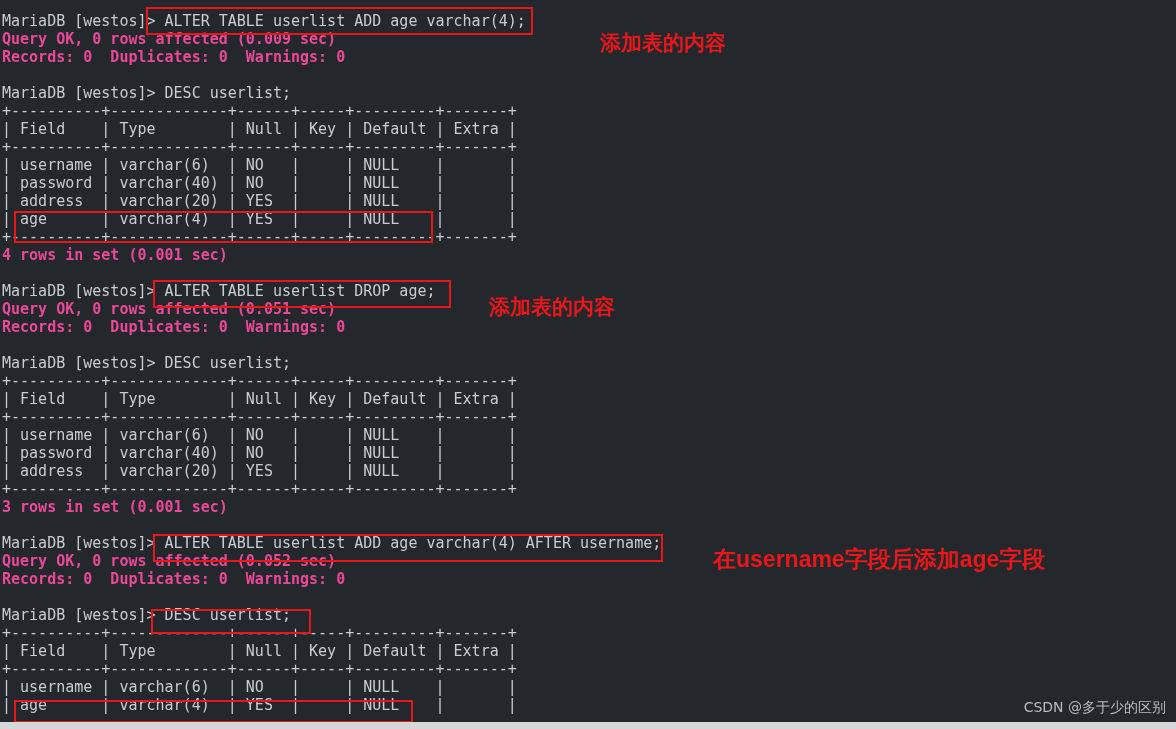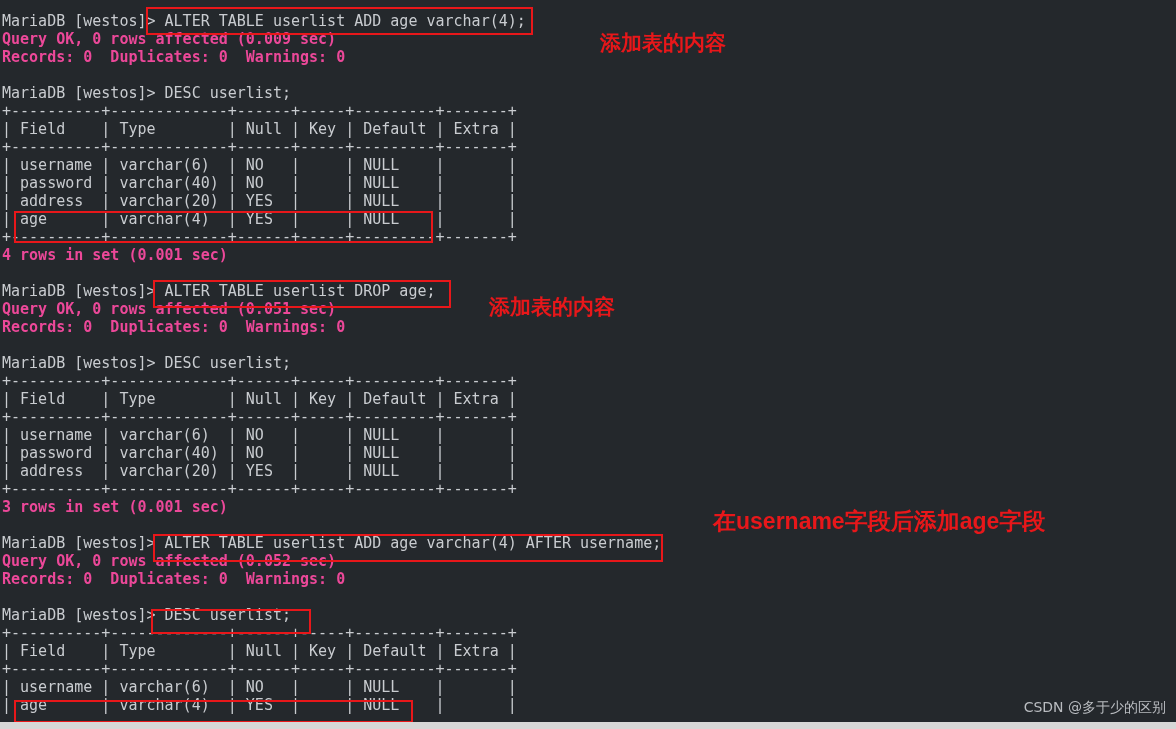--- a/index.html
+++ b/index.html
@@ -88,18 +88,18 @@
   <div class="rbox" style="left:153px; top:534px; width:510px; height:28px;"></div>
 
   <div class="rbox" style="left:151px; top:609px; width:160px; height:25px;"></div>
 
   <div class="rbox" style="left:14px; top:700px; width:399px; height:23px;"></div>
 
   <span class="anno" style="left:600px; top:29px; font-size:21px;">添加表的内容</span>
 
   <span class="anno" style="left:489px; top:293px; font-size:21px;">添加表的内容</span>
 
-  <span class="anno" style="left:713px; top:506px; font-size:23px;text-align:center;">在username字段后添加age字段</span>
+  <span class="anno" style="left:713px; top:544px; font-size:23px;text-align:center;">在username字段后添加age字段</span>
 
   <div id="wm">CSDN @多于少的区别</div>
 
   <div id="bottombar"></div>
 </div>
 
 </body></html>

